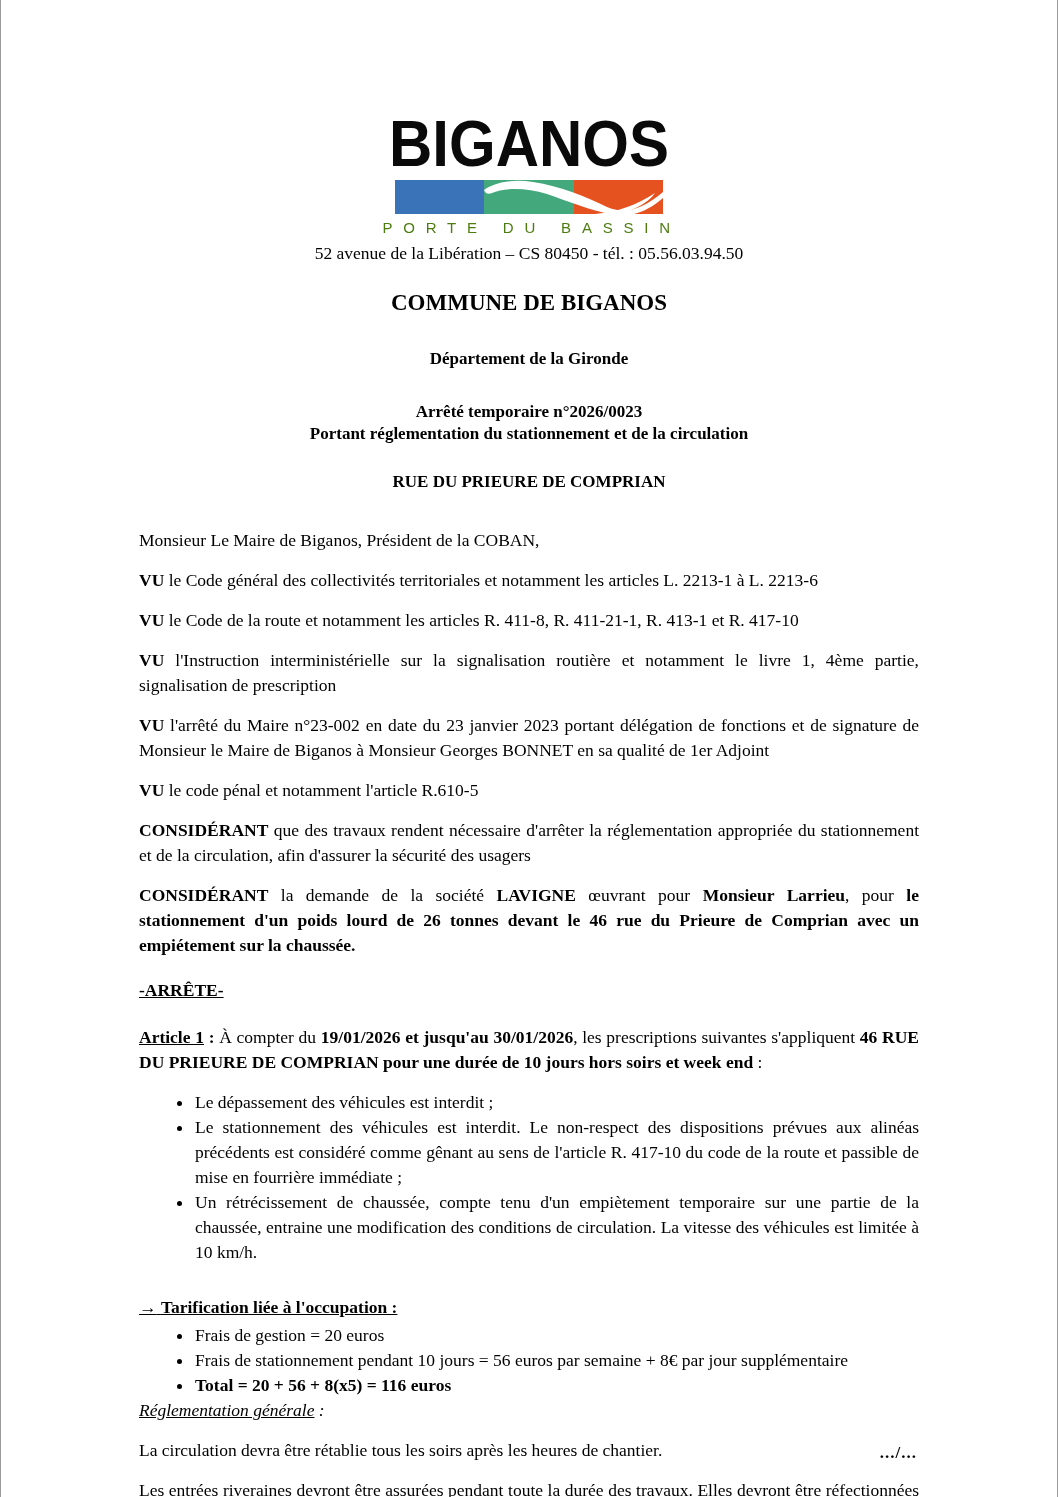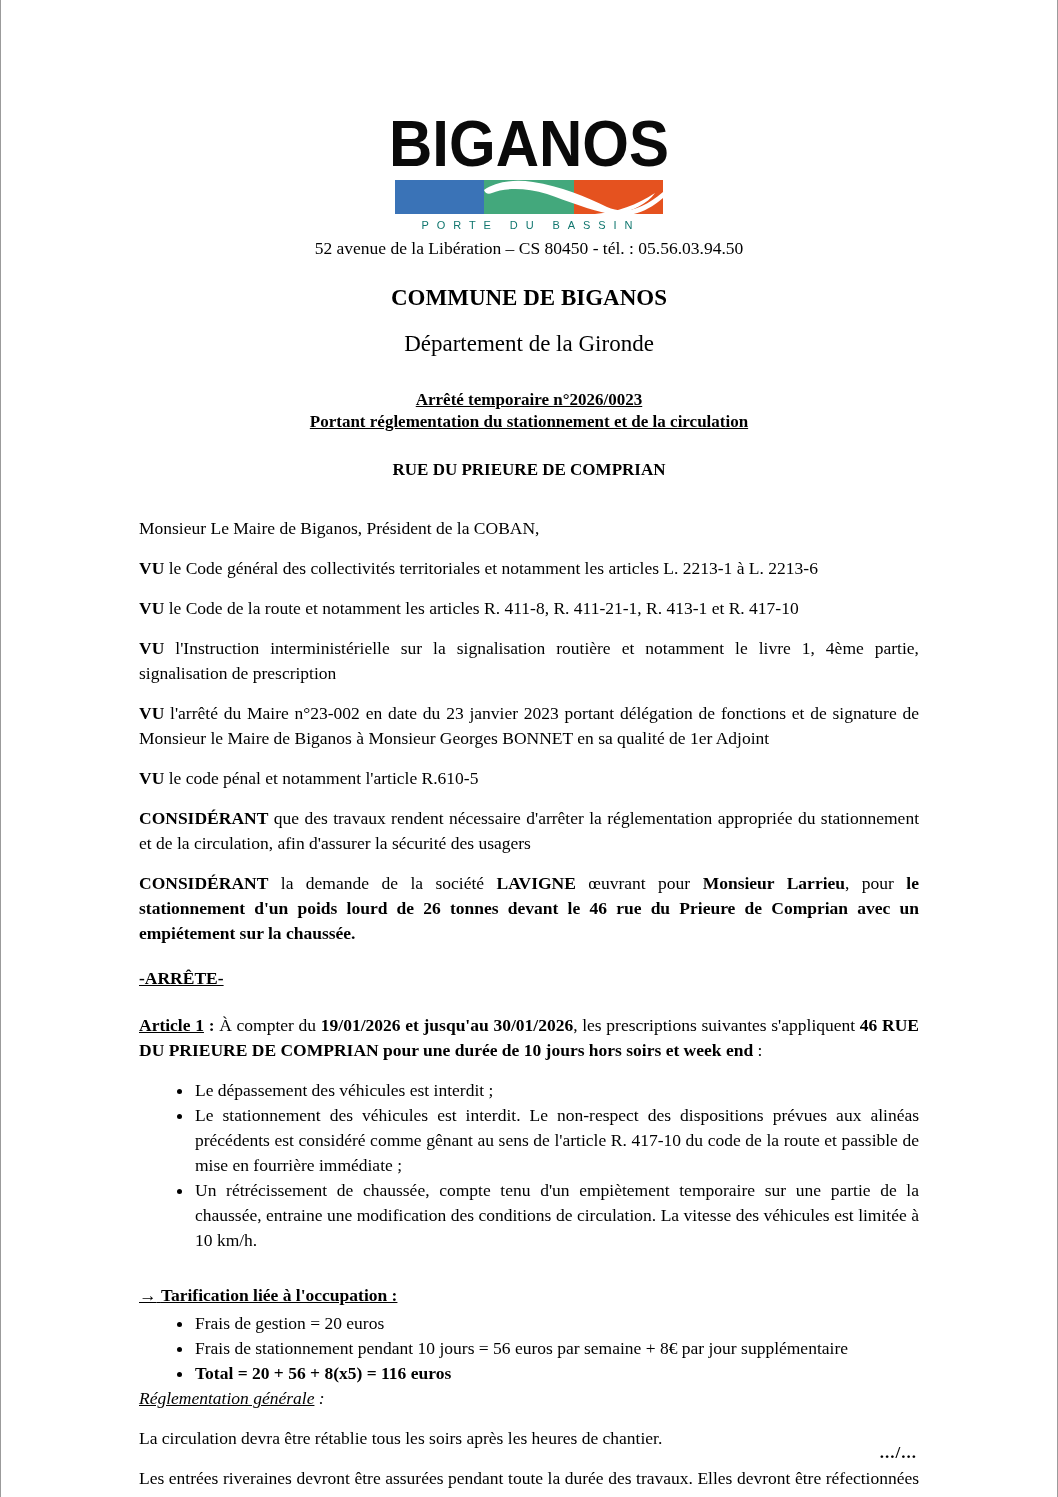--- a/index.html
+++ b/index.html
@@ -16,29 +16,29 @@
   .logo-title {
     font-family:"Liberation Sans", sans-serif; font-weight:bold;
     font-size:60px; line-height:62px; letter-spacing:0px;
     transform:scaleY(1.08); transform-origin:center bottom; color:#0a0a0a;
   }
   .logo-banner { width:268px; height:34px; margin:2px auto 0; position:relative; display:flex; }
   .logo-banner .band { flex:1 1 0; height:100%; }
   .logo-banner svg { position:absolute; left:0; top:0; width:100%; height:100%; }
   .logo-subtitle {
     margin-top:5px; font-family:"Liberation Sans", sans-serif;
-    font-size:11px; letter-spacing:0.72em; text-indent:0.36em; color:#0f766e;
+    font-size:15px; letter-spacing:0.72em; text-indent:0.36em; color:#4d7c0f;
     white-space:nowrap;
   }
   .address { margin-top:7px; font-size:17.5px;text-align:center; }
 
   
   .h-commune   { margin-top:26px; font-size:23px; font-weight:bold; text-align:center; }
-  .h-depart    { margin-top:20px; font-size:23px; font-weight:normal; text-align:center; }
-  .h-arrete    { margin-top:32px; font-size:17px; font-weight:bold; text-align:center; line-height:22px;text-decoration:underline; }
+  .h-depart    { margin-top:33px; font-size:17px; font-weight:bold; text-align:center; }
+  .h-arrete    { margin-top:32px; font-size:17px; font-weight:bold; text-align:center; line-height:22px; }
   .h-street    { margin-top:27px; font-size:17px; font-weight:bold; text-align:center; }
 
   
   .bodytext { margin-top:36px; font-size:17.5px; line-height:25px; }
   .bodytext p { margin:0 0 15px; text-align:justify; }
   .b { font-weight:bold; }
   .u { text-decoration:underline; }
   .arrete-head { text-align:right; margin:20px 0 22px !important; }
   ul.doc-list { margin:0 0 0 0; padding-left:55px; }
   ul.doc-list li { text-align:justify; padding-left:1px; }

